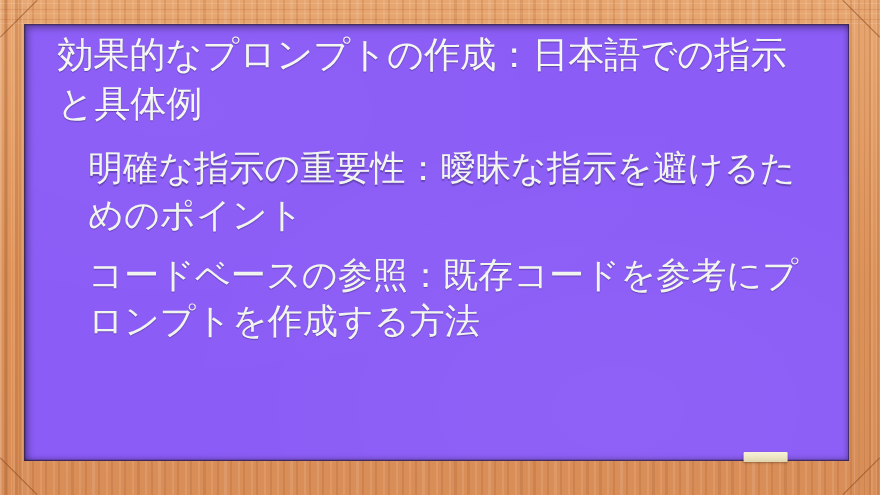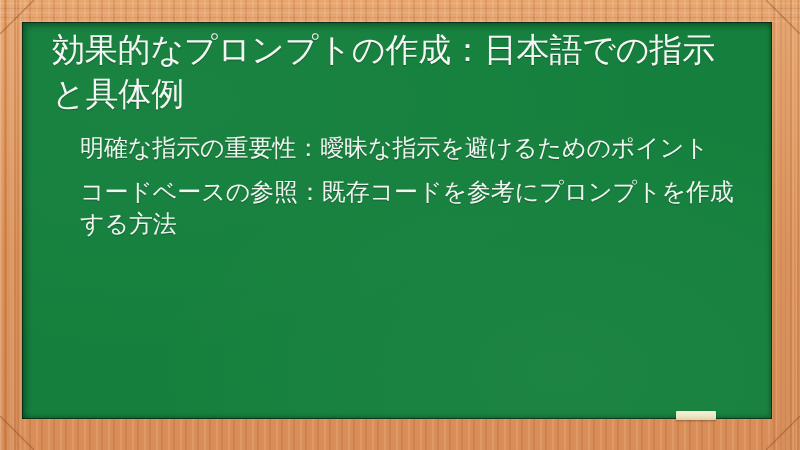--- a/index.html
+++ b/index.html
@@ -100,21 +100,21 @@
   .miter.bl { left: 0;  bottom: 0; transform: scaleY(-1); }
   .miter.br { right: 0; bottom: 0; transform: scale(-1,-1); }
 
   
   .board {
     position: absolute;
     left: 22px;
     top: 22px;
     width: 750px;
     height: 397px;
-    background: #15803d;
+    background: #8b5cf6;
     box-shadow:
       inset 0 0 0 1px rgba(0,0,0,0.45),
       inset 3px 3px 7px rgba(0,0,0,0.40),
       inset -2px -2px 5px rgba(0,0,0,0.25);
   }
 
   
   .board::after {
     content: "";
     position: absolute;
@@ -145,21 +145,21 @@
   }
 
   .bullet-list {
     list-style: none;
     margin: 16px 0 0 0;
     padding: 0 0 0 28px;
   }
 
   .bullet-item {
     color: #f1f5f0;
-    font-size: 24px;
+    font-size: 32px;
     line-height: 1.33;
     margin: 0 0 12px 0;
     letter-spacing: -0.1px;
     text-shadow: 0 1px 1px rgba(0,0,0,0.28);
     max-width: 688px;
   }
   .bullet-item:last-child { margin-bottom: 18px; }
 
   
   .chalk {

